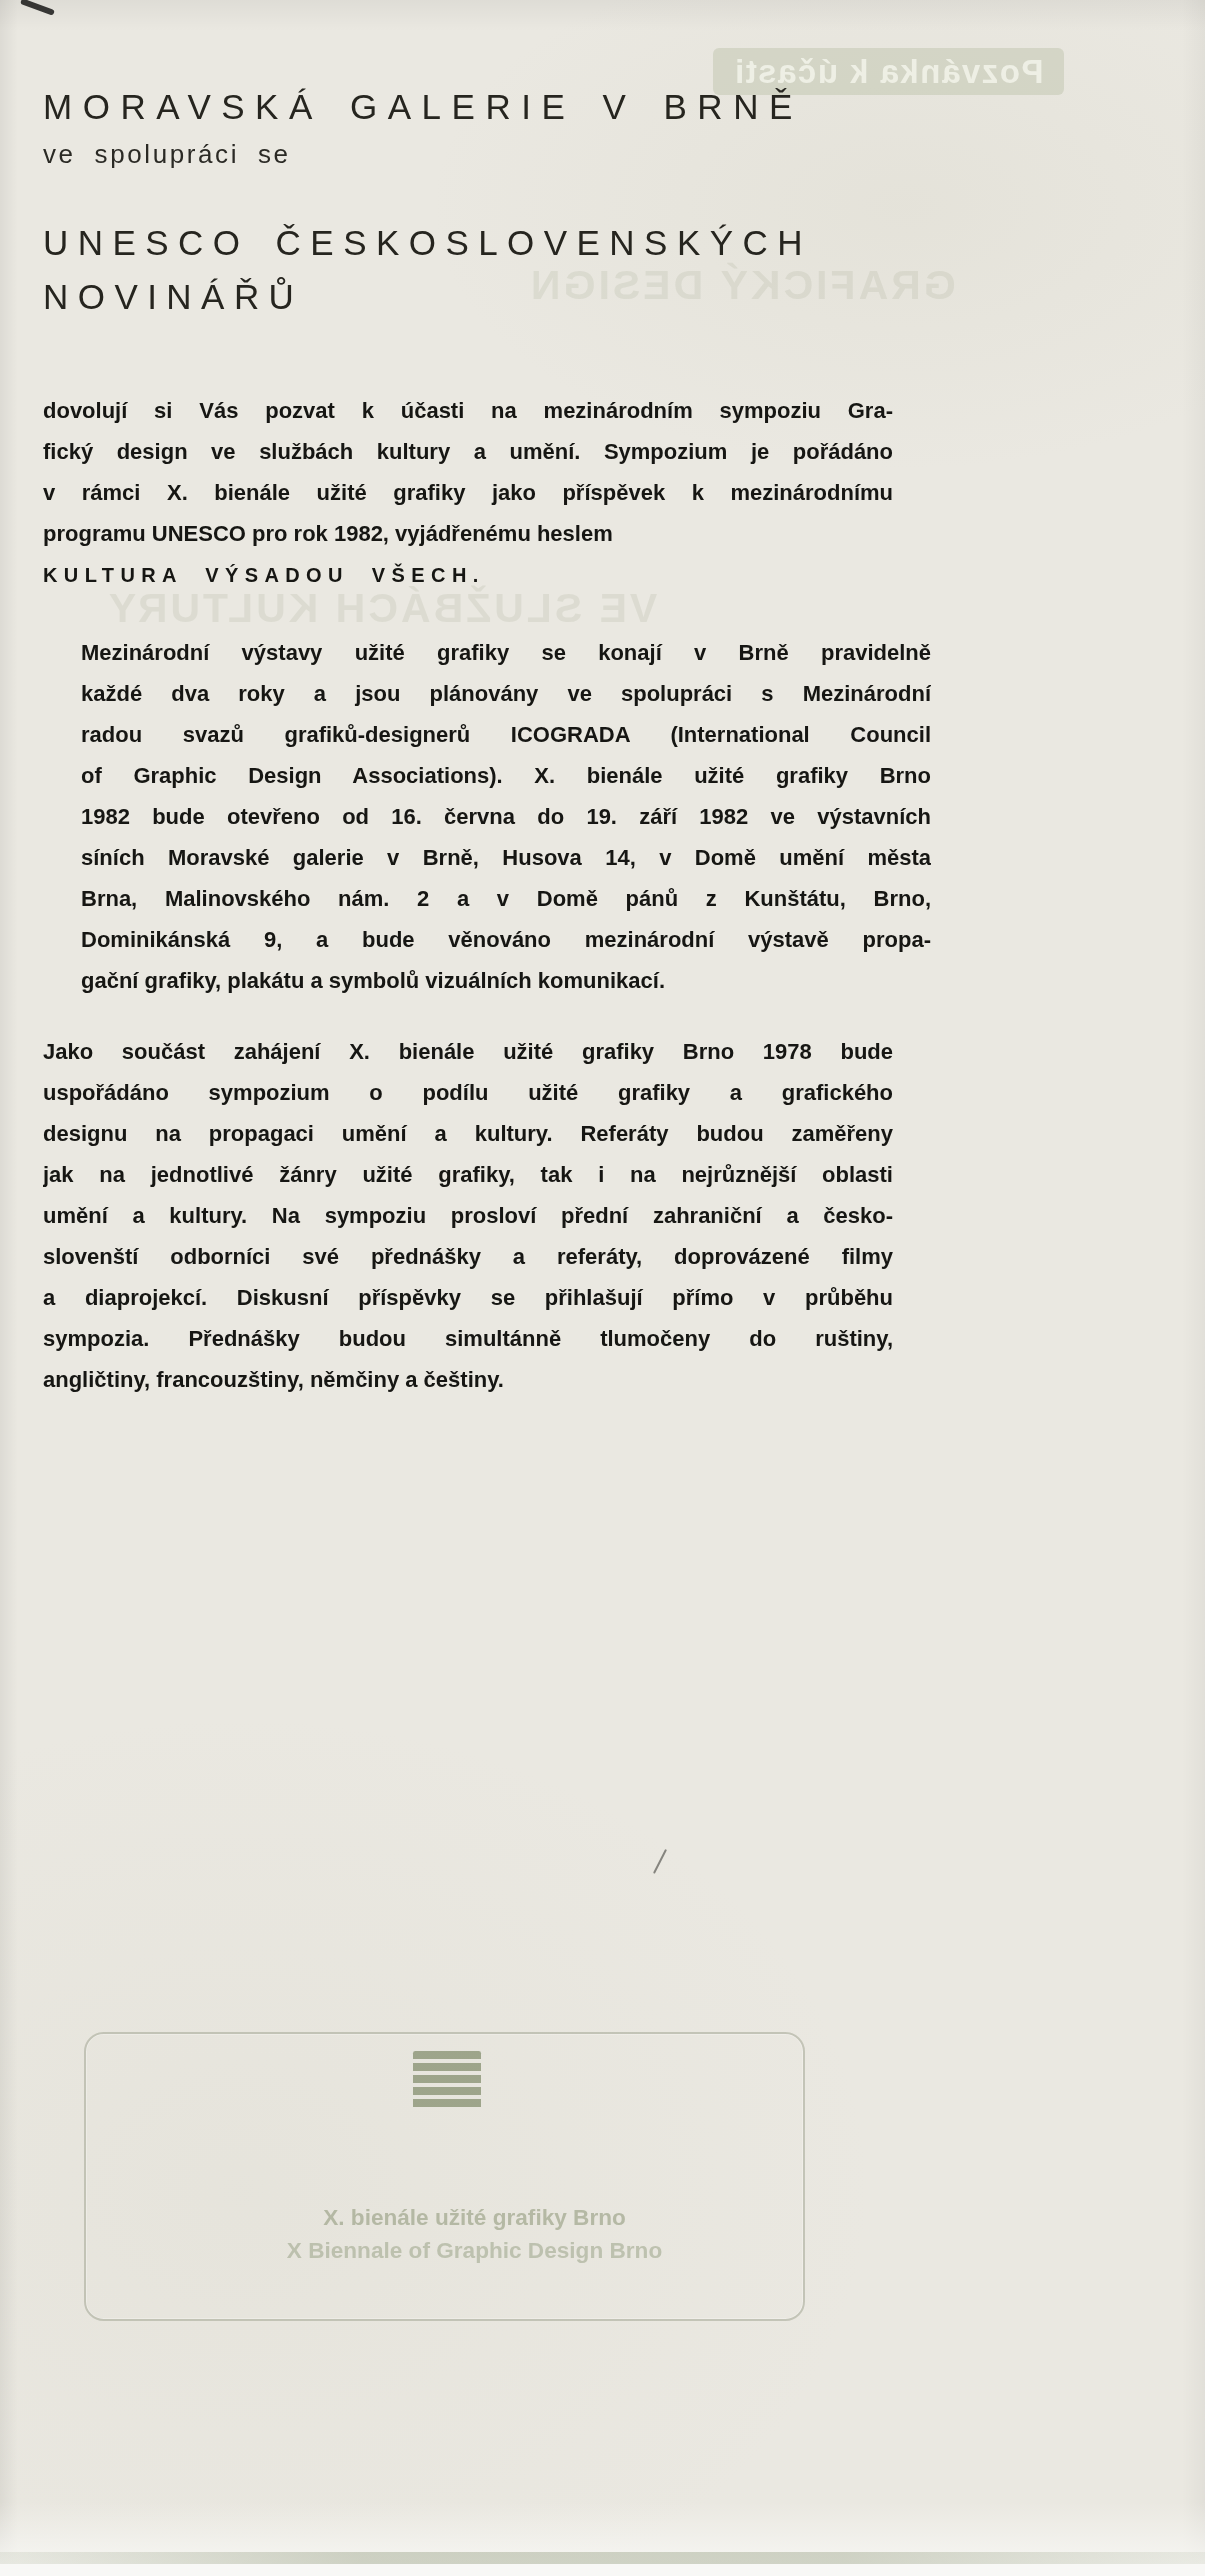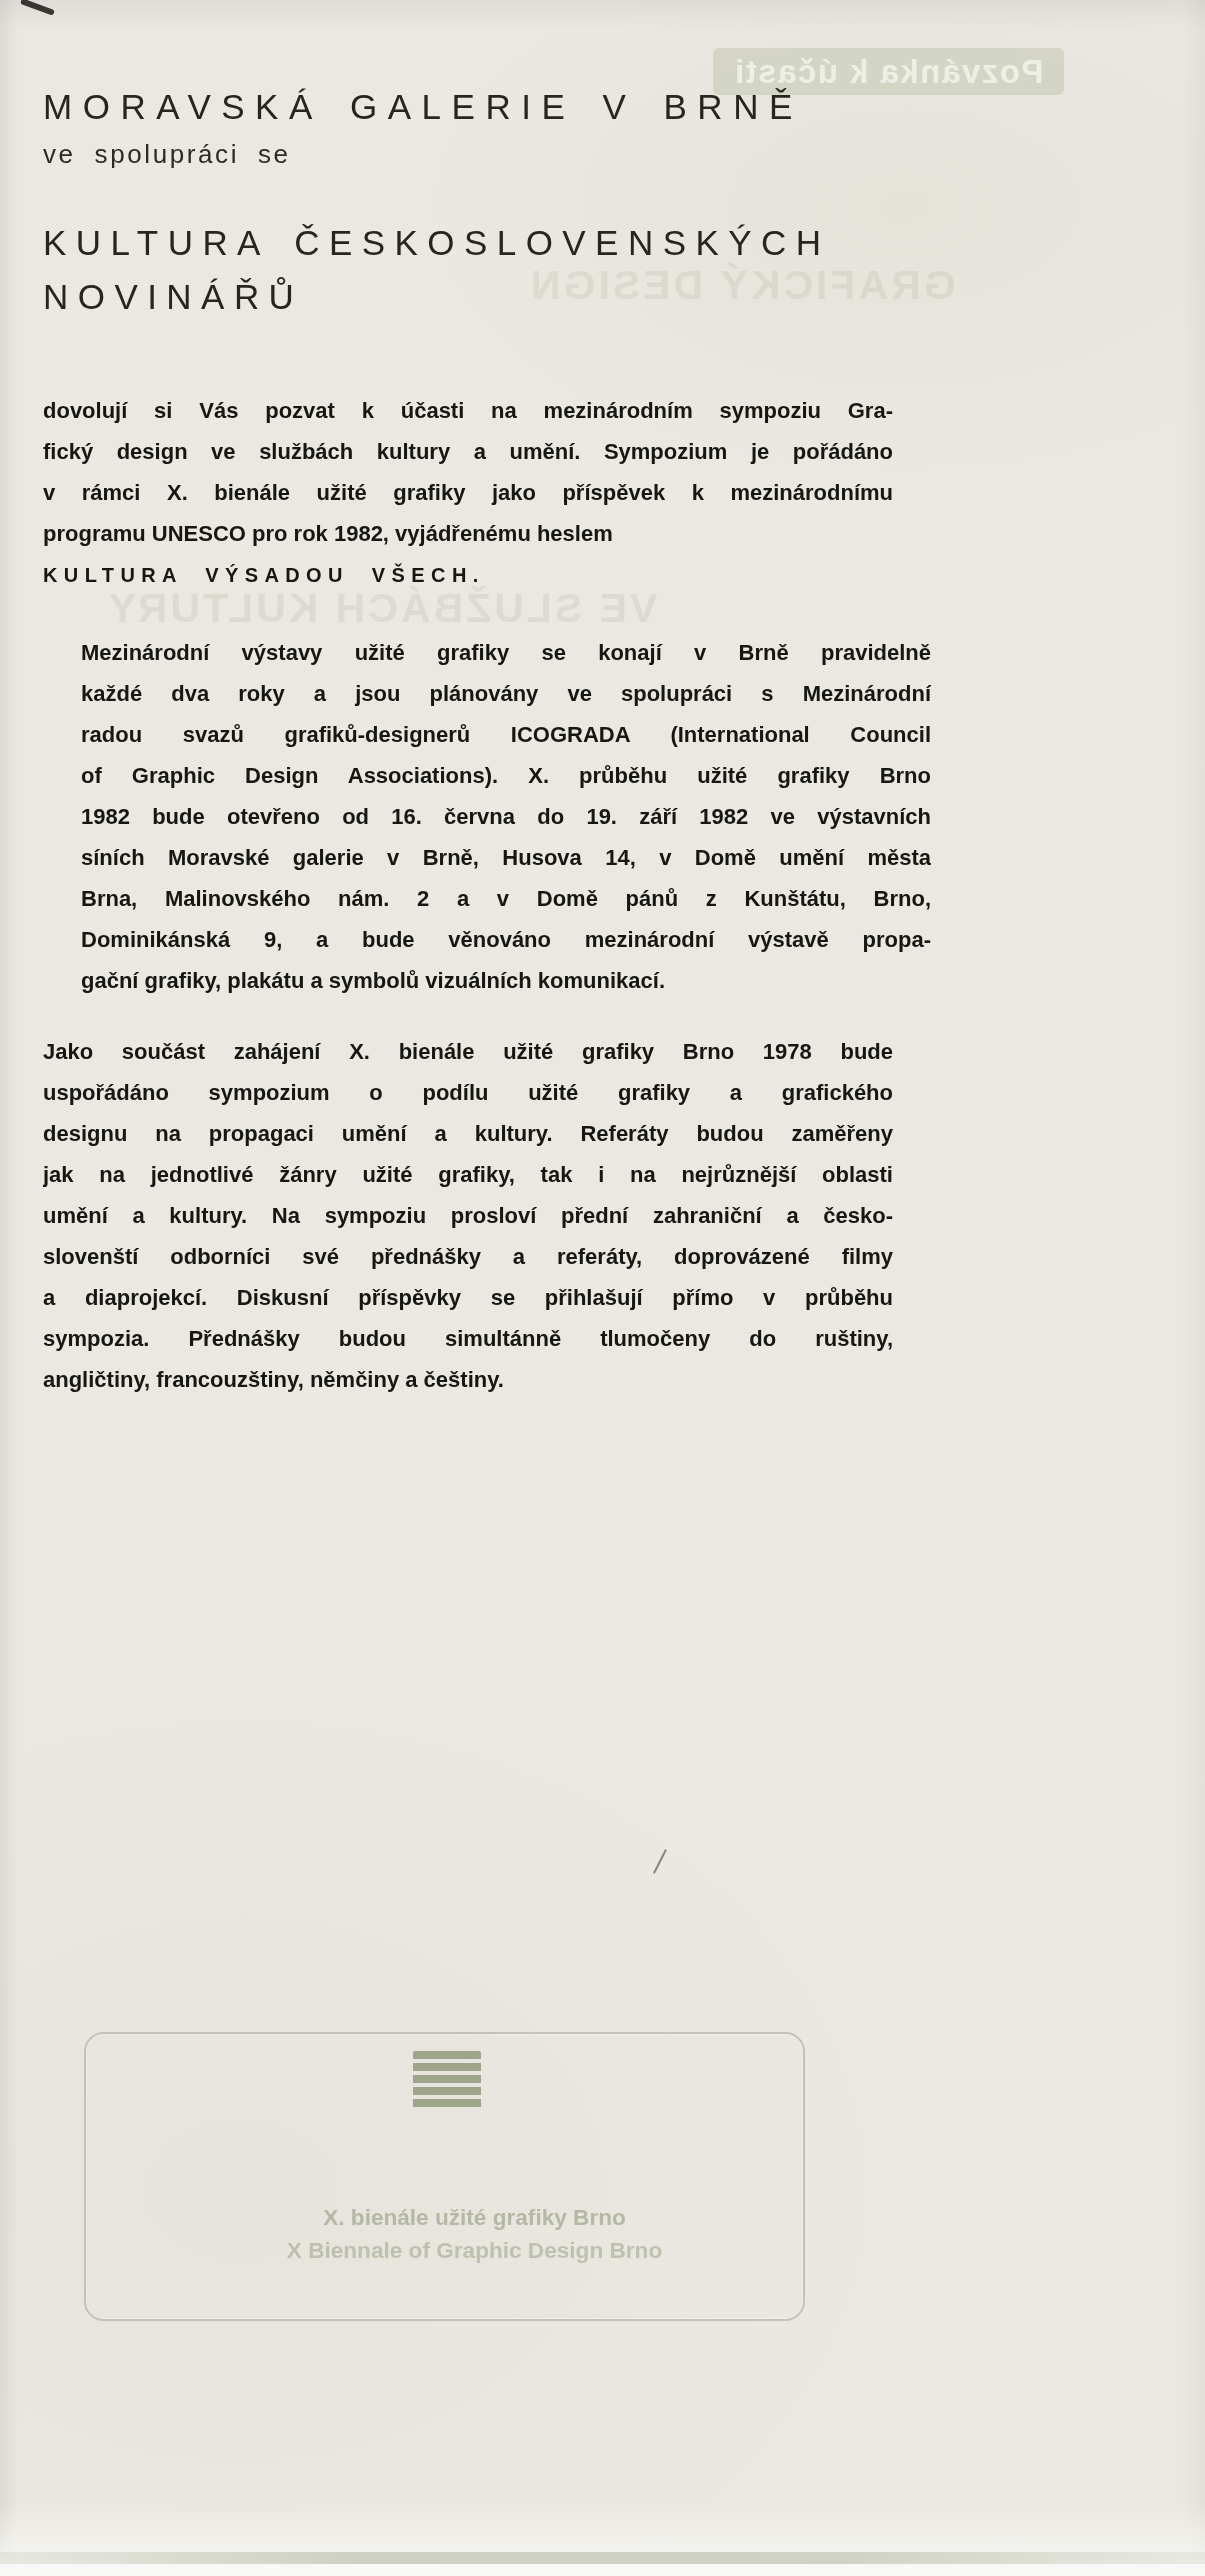--- a/index.html
+++ b/index.html
@@ -119,37 +119,37 @@
 <div class="page">
 
   <div class="corner-mark"></div>
 
   <div class="ghost-invitation">Pozvánka k účasti</div>
   <div class="ghost ghost-design">GRAFICKÝ DESIGN</div>
   <div class="ghost ghost-services">VE SLUŽBÁCH KULTURY</div>
 
   <div class="hline h1">MORAVSKÁ GALERIE V BRNĚ</div>
   <div class="hline h2">ve spolupráci se</div>
-  <div class="hline h3">KULTURA ČESKOSLOVENSKÝCH</div>
+  <div class="hline h3">UNESCO ČESKOSLOVENSKÝCH</div>
   <div class="hline h4">NOVINÁŘŮ</div>
 
   <div class="body-block p1">
     <div class="jline">dovolují si Vás pozvat k účasti na mezinárodním sympoziu Gra-</div>
     <div class="jline">fický design ve službách kultury a umění. Sympozium je pořádáno</div>
     <div class="jline">v rámci X. bienále užité grafiky jako příspěvek k mezinárodnímu</div>
     <div class="jline last">programu UNESCO pro rok 1982, vyjádřenému heslem</div>
   </div>
 
   <div class="motto">KULTURA VÝSADOU VŠECH.</div>
 
   <div class="body-block p2">
     <div class="jline">Mezinárodní výstavy užité grafiky se konají v Brně pravidelně</div>
     <div class="jline">každé dva roky a jsou plánovány ve spolupráci s Mezinárodní</div>
     <div class="jline">radou svazů grafiků-designerů ICOGRADA (International Council</div>
-    <div class="jline">of Graphic Design Associations). X. průběhu užité grafiky Brno</div>
+    <div class="jline">of Graphic Design Associations). X. bienále užité grafiky Brno</div>
     <div class="jline">1982 bude otevřeno od 16. června do 19. září 1982 ve výstavních</div>
     <div class="jline">síních Moravské galerie v Brně, Husova 14, v Domě umění města</div>
     <div class="jline">Brna, Malinovského nám. 2 a v Domě pánů z Kunštátu, Brno,</div>
     <div class="jline">Dominikánská 9, a bude věnováno mezinárodní výstavě propa-</div>
     <div class="jline last">gační grafiky, plakátu a symbolů vizuálních komunikací.</div>
   </div>
 
   <div class="body-block p3">
     <div class="jline">Jako součást zahájení X. bienále užité grafiky Brno 1978 bude</div>
     <div class="jline">uspořádáno sympozium o podílu užité grafiky a grafického</div>

